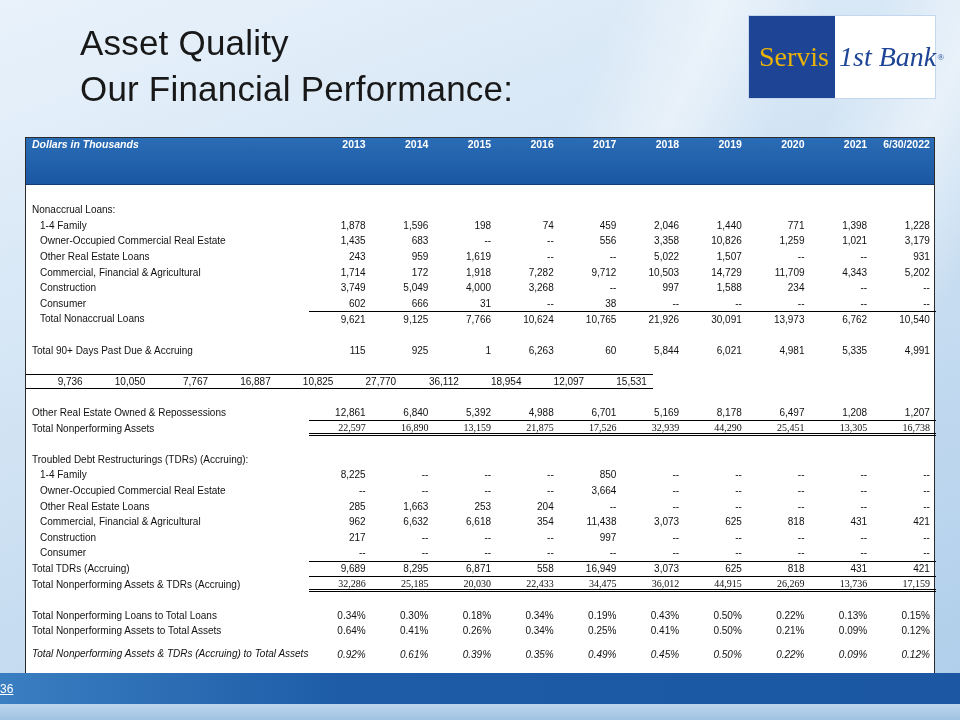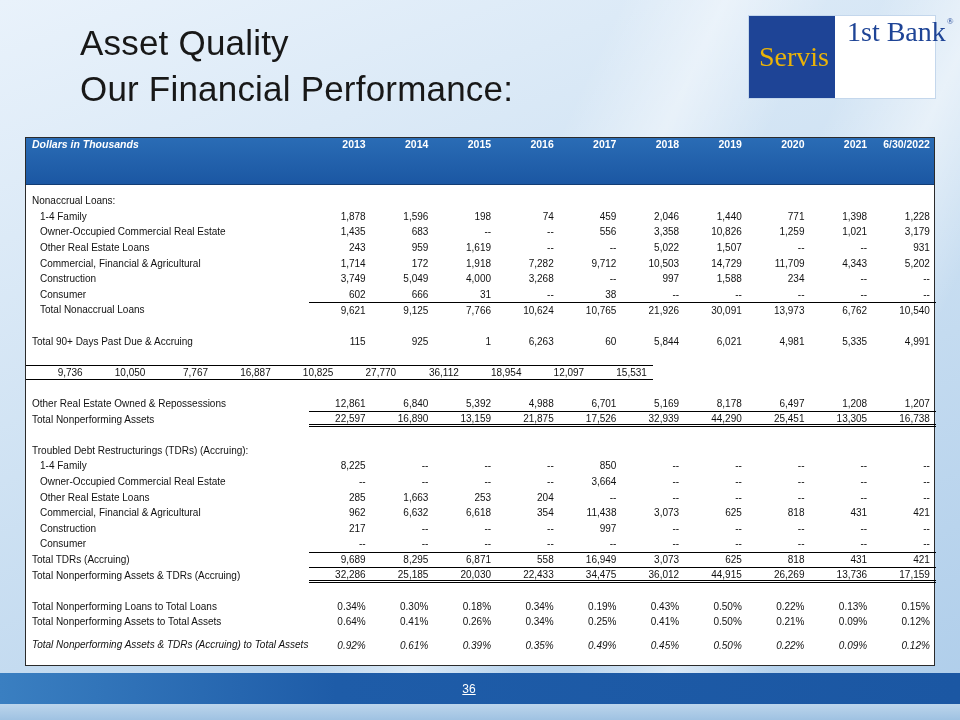--- a/index.html
+++ b/index.html
@@ -24,22 +24,22 @@
     position: absolute; right: 24px; top: 15px; height: 84px; width: 188px;
     background: #ffffff; display: flex; align-items: stretch;
     border: 1px solid #c4d7ec;
     font-family: "Liberation Serif", serif;
   }
   .logo .navy {
     background: #1e4496; color: #eab308; display: flex; align-items: center;
     padding: 0 6px 0 10px; font-size: 28px;
   }
   .logo .rest {
-    display: flex; align-items: flex-start; color: #1e4496; font-size: 28px;
-    padding-left: 12px; white-space: nowrap;
+    display: flex; align-items: center; color: #1e4496; font-size: 28px;
+    padding-left: 4px; white-space: nowrap; font-style: italic;
   }
   .logo .reg { font-size: 9px; vertical-align: super; color: #1e4496; margin-left: 1px; }
 
   
   .table {
     position: absolute; left: 25px; top: 137px; width: 910px;
     background: #ffffff; border: 1px solid #2b2b2b;
     font-size: 10px; color: #111;
   }
   .thead {
@@ -49,36 +49,36 @@
     border-bottom: 1px solid #123c74;
   }
   .thead .tlabel { font-style: italic; font-size: 10.5px; }
   .thead .tcell { font-size: 10.5px; }
 
   .tlabel { width: 283px; padding-left: 6px; flex: none; }
   .tlabel.indent { padding-left: 14px; }
   .tvals { display: flex; width: 627px; flex: none; }
   .tcell { width: 62.7px; flex: none; text-align: right; padding-right: 6px; }
 
-  .tbody { padding-top: 8px; padding-bottom: 4px; }
+  .tbody { padding-top: 17px; padding-bottom: 4px; }
   .trow { display: flex; align-items: center; height: 15.6px; }
   .trow.spacer { height: 15.6px; }
   .trow.tall { height: 31px; font-style: italic; }
   .trow.tall .tlabel { line-height: 1.15; }
 
   .tvals.rule-top { border-top: 1px solid #000; }
   .tvals.rule-bottom { border-bottom: 1px solid #000; }
-  .tvals.rule-double { border-bottom: 3px double #000; }
+  .tvals.rule-double { border-bottom: 3px double #000; font-family: Liberation Serif, serif; }
   .trow .tvals { align-self: stretch; display: flex; align-items: center; }
 
   
   .bottom-bar {
     position: absolute; left: 0; right: 0; bottom: 16px; height: 31px;
     background: linear-gradient(90deg, #3a7fc1 0%, #1e5ca8 35%, #1b57a3 100%);
-    display: flex; align-items: center; justify-content: center;
+    display: flex; align-items: center; justify-content: flex-start;
     color: #ffffff; font-size: 12px; padding-right: 22px; text-decoration: underline;
   }
   .bottom-strip {
     position: absolute; left: 0; right: 0; bottom: 0; height: 16px;
     background: linear-gradient(180deg, #bcd5ec 0%, #9fc2e2 100%);
   }
 </style>
 </head>
 <body>
 

